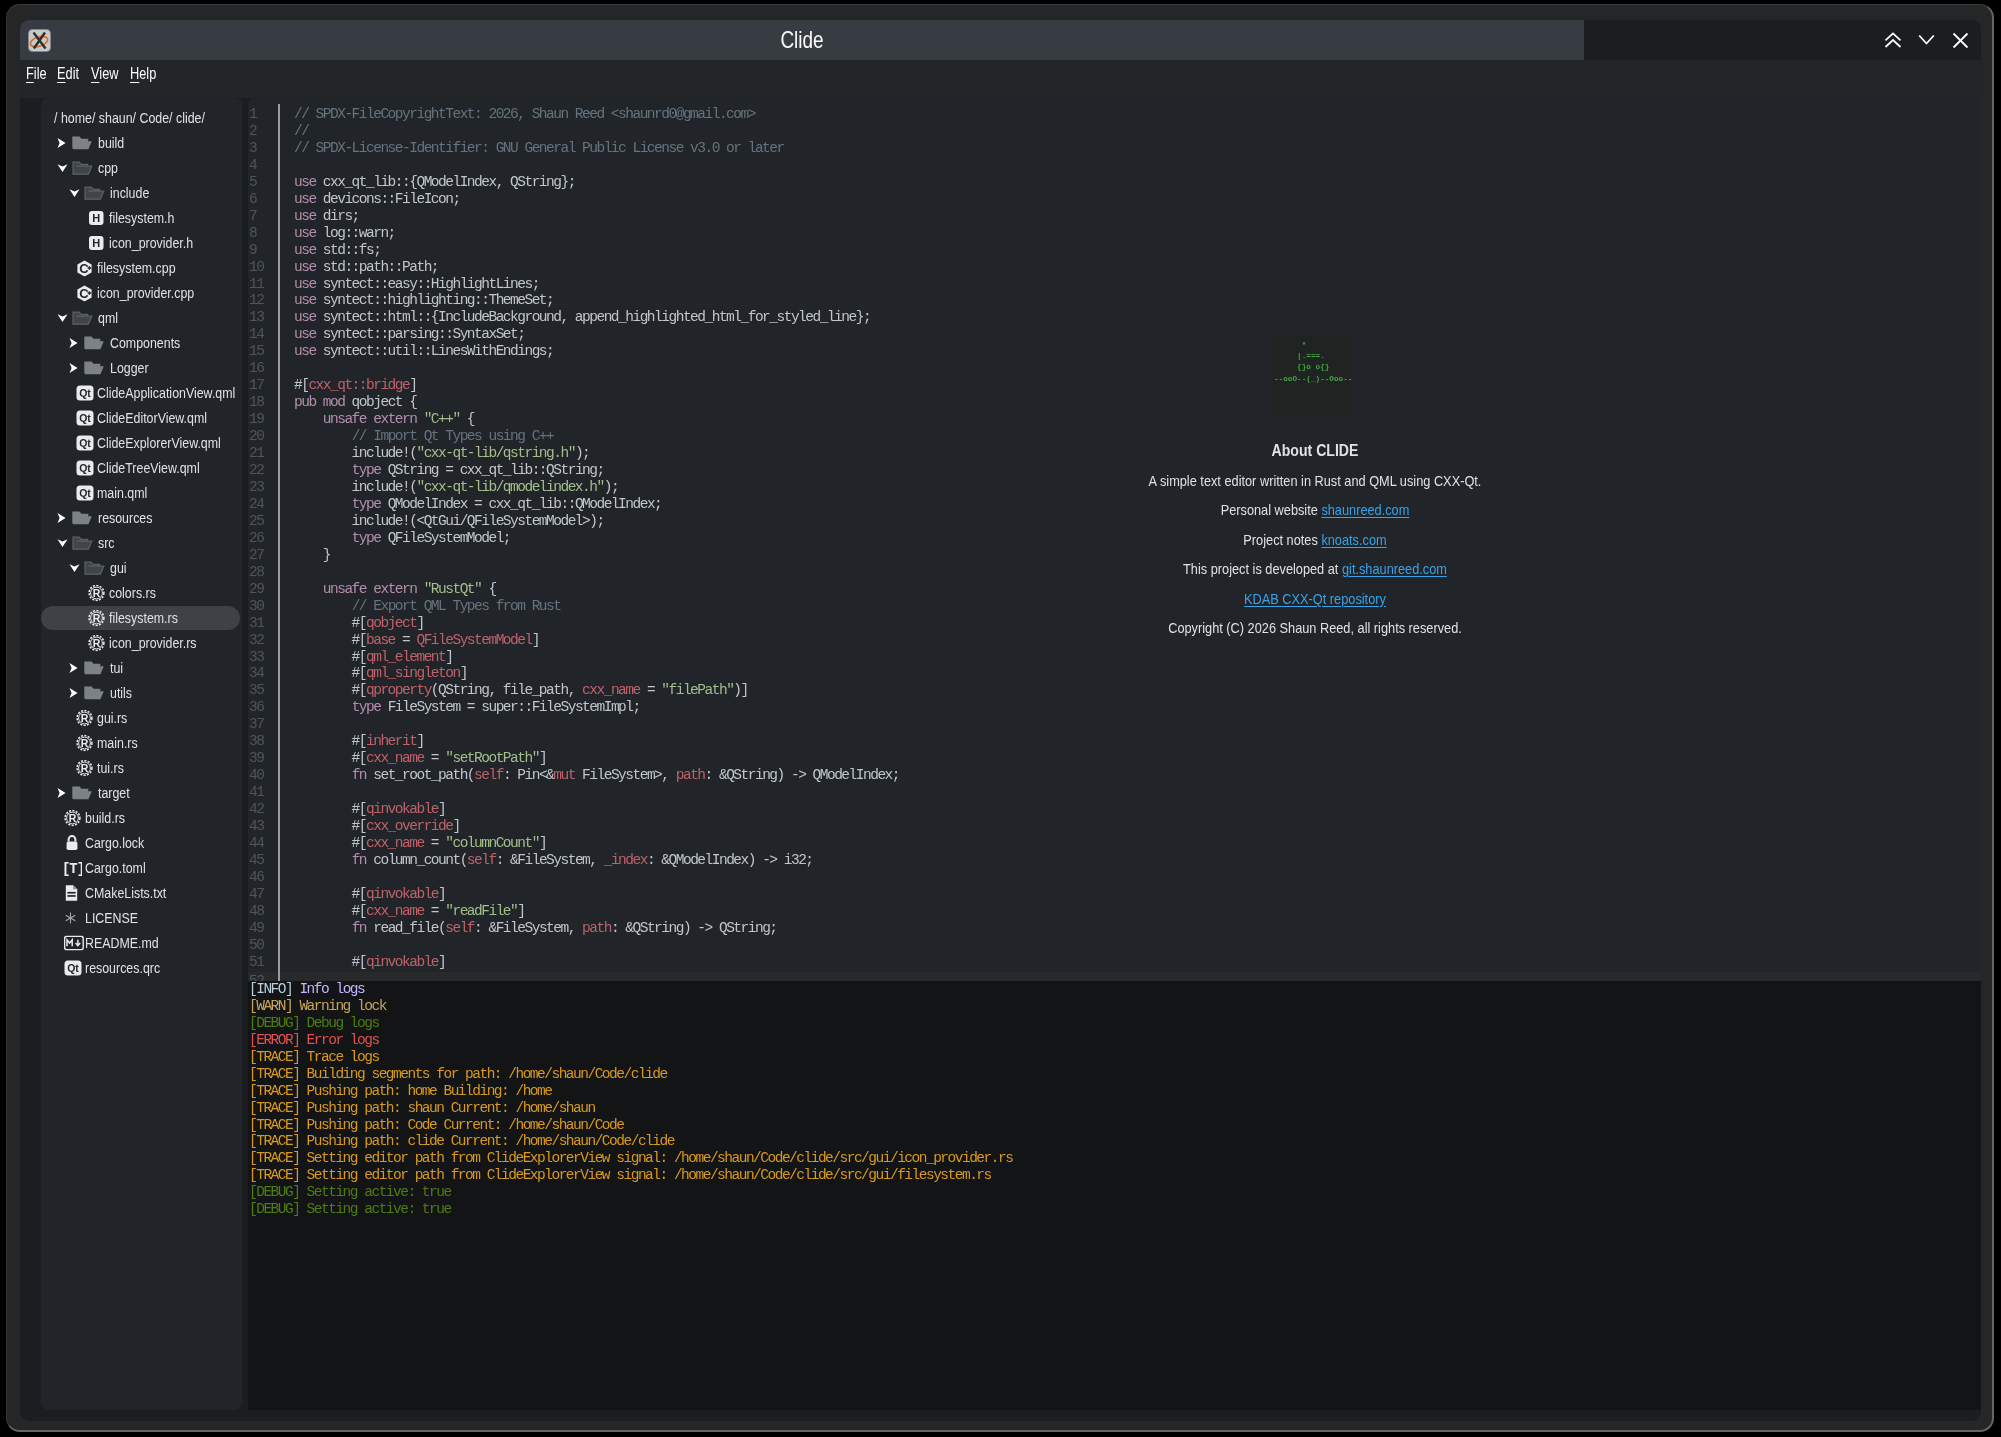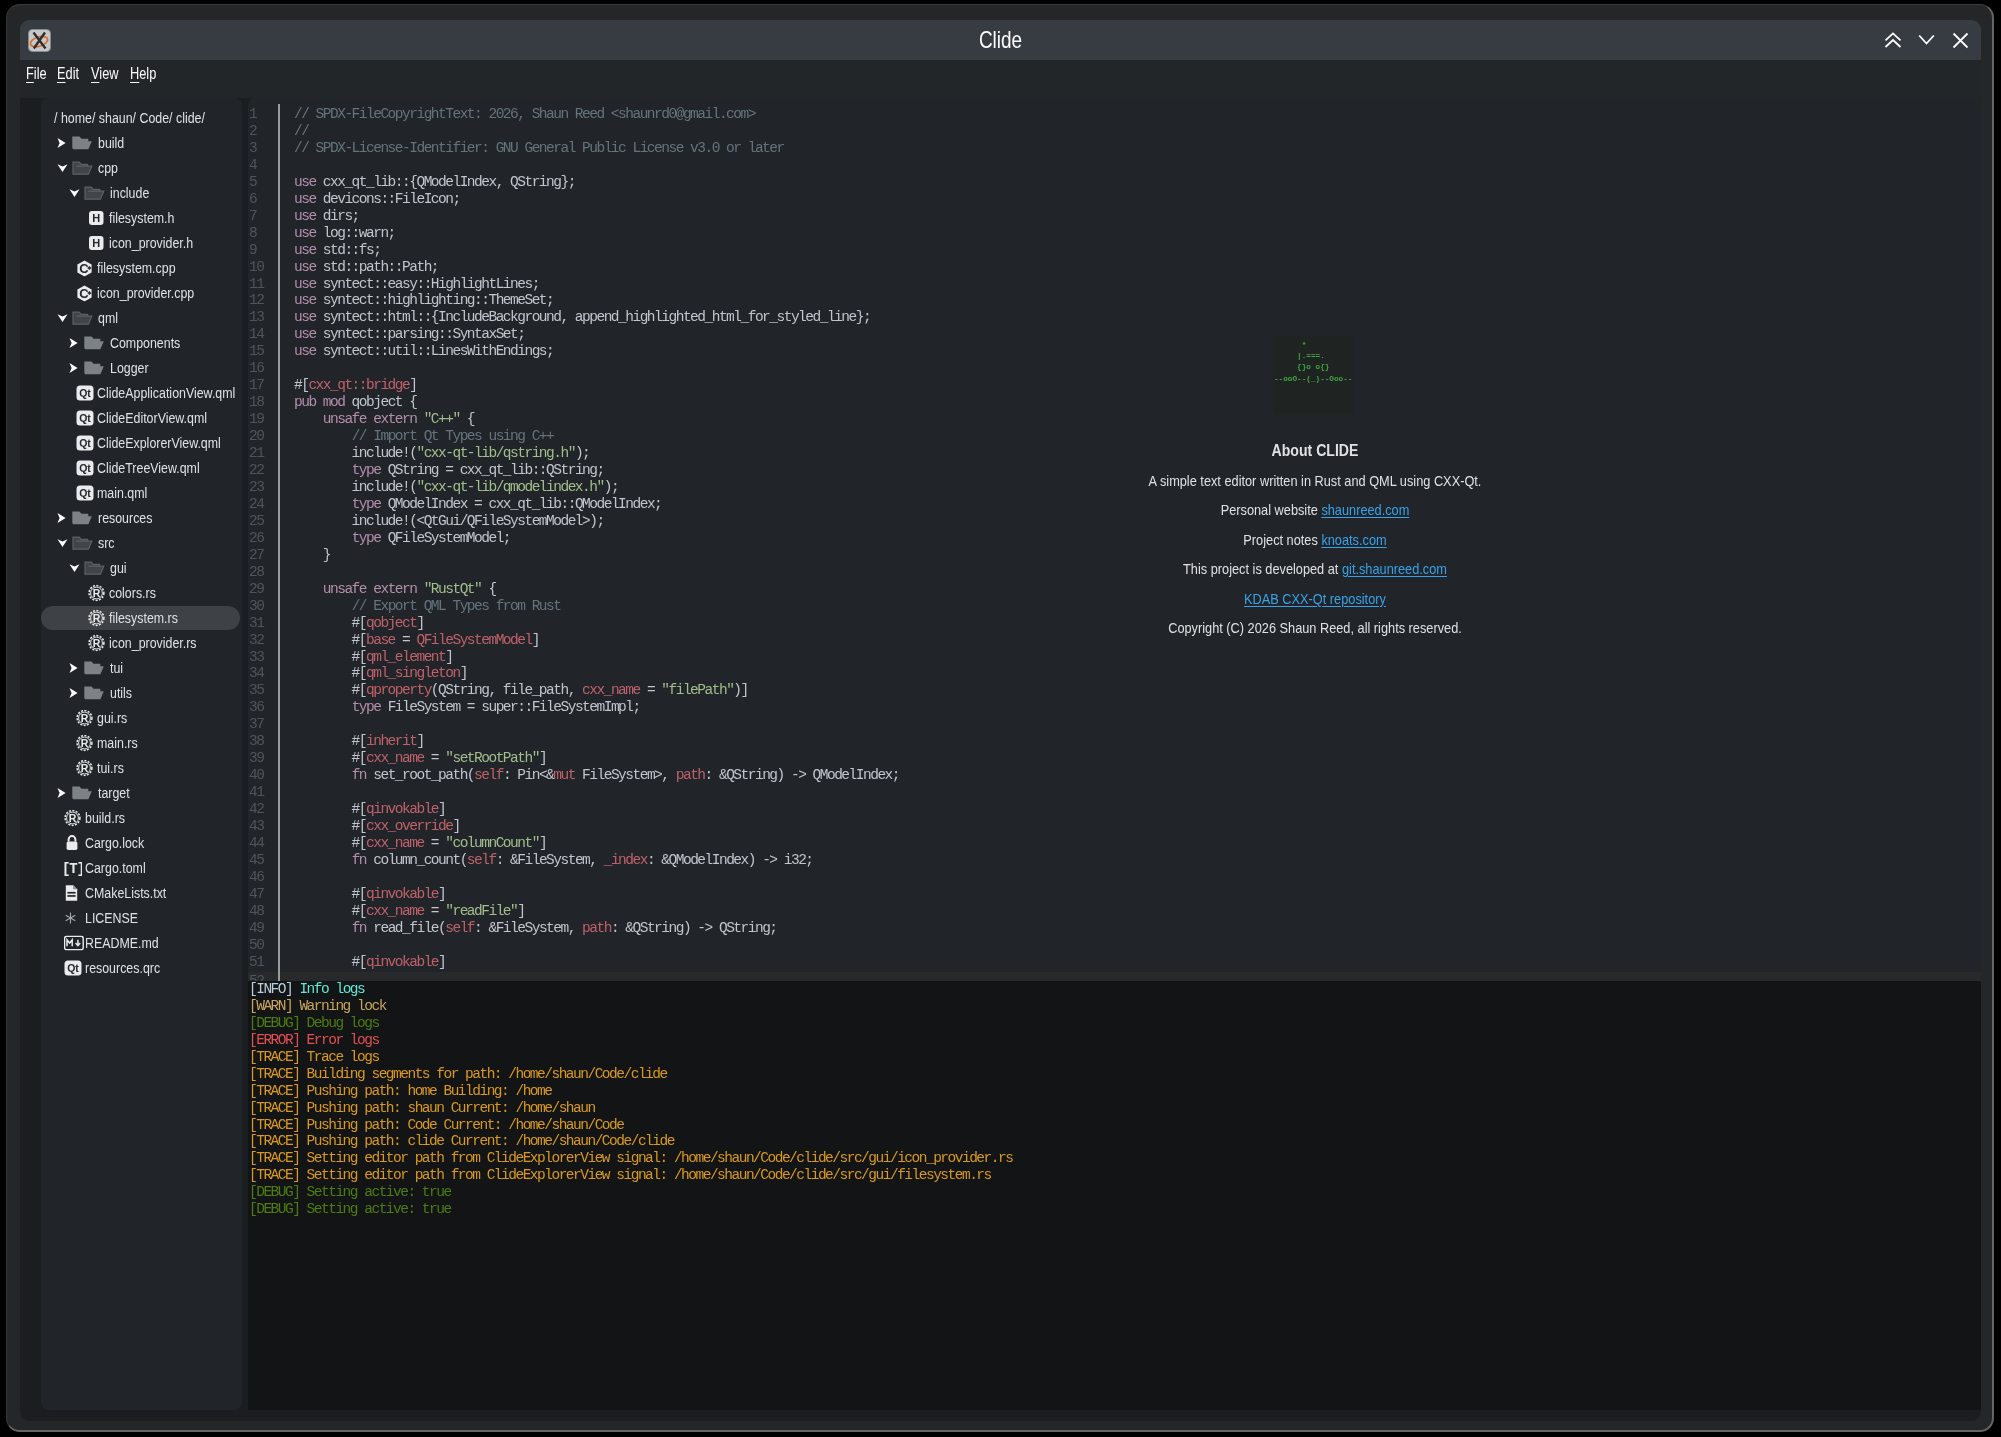--- a/index.html
+++ b/index.html
@@ -2,21 +2,21 @@
 <html><head><meta charset="utf-8"><title>Clide</title>
 <style>
 *{margin:0;padding:0;box-sizing:border-box}
 body{width:2001px;height:1437px;background:#000;position:relative;overflow:hidden;
   font-family:"Liberation Sans",sans-serif;}
 .frame{position:absolute;left:6px;top:4px;width:1988px;height:1428px;border-radius:14px;
   background:#252627;border-right:2px solid #636567;border-bottom:2px solid #636567;
   border-left:1px solid #353637;border-top:1px solid #3a3b3c;}
 .win{position:absolute;left:20px;top:20px;width:1961px;height:1401px;border-radius:9px;
   overflow:hidden;background:#1b1e21;}
-.titlebar{position:absolute;left:0;top:0;width:1961px;height:40px;background:#373c42;}
+.titlebar{position:absolute;left:0;top:0;width:1564px;height:40px;background:#373c42;}
 .title{position:absolute;left:0;right:0;top:0;height:40px;line-height:40px;text-align:center;
   color:#fbfcfc;font-size:24px;letter-spacing:0;transform:scaleX(0.79);}
 .appicon{position:absolute;left:8px;top:9px;}
 .wbtn{position:absolute;top:0;height:40px;display:flex;align-items:center;}
 .menubar{position:absolute;left:0;top:40px;width:1961px;height:38px;background:#232629;}
 .menubar span{position:absolute;top:0;height:38px;line-height:27px;color:#fbfcfc;font-size:16px;letter-spacing:0;transform:scaleX(0.8);transform-origin:left center;}
 .menubar u{text-decoration:underline;text-underline-offset:2.5px;}
 .tree{position:absolute;left:21px;top:78px;width:201px;height:1312px;background:#212529;
   border-radius:7px 7px 8px 8px;overflow:hidden;}
 .trow{position:absolute;left:0;width:201px;height:25px;}
@@ -466,21 +466,21 @@
         <span class="k">fn</span> column_count(<span class="r">self</span>: &amp;FileSystem, <span class="r">_index</span>: &amp;QModelIndex) -&gt; i32;
 
         #[<span class="r">qinvokable</span>]
         #[<span class="r">cxx_name</span> = <span class="s">"readFile"</span>]
         <span class="k">fn</span> read_file(<span class="r">self</span>: &amp;FileSystem, <span class="r">path</span>: &amp;QString) -&gt; QString;
 
         #[<span class="r">qinvokable</span>]
 </pre>
   </div>
   <div class="log">
-    <pre class="logpre"><span style="color:#b9cfdd">[INFO]</span> <span style="color:#5eead4">Info logs</span>
+    <pre class="logpre"><span style="color:#b9cfdd">[INFO]</span> <span style="color:#c4b5fd">Info logs</span>
 <span class="lw">[WARN] Warning lock</span>
 <span class="ld">[DEBUG] Debug logs</span>
 <span class="le">[ERROR] Error logs</span>
 <span class="lt">[TRACE] Trace logs</span>
 <span class="lt">[TRACE] Building segments for path: /home/shaun/Code/clide</span>
 <span class="lt">[TRACE] Pushing path: home Building: /home</span>
 <span class="lt">[TRACE] Pushing path: shaun Current: /home/shaun</span>
 <span class="lt">[TRACE] Pushing path: Code Current: /home/shaun/Code</span>
 <span class="lt">[TRACE] Pushing path: clide Current: /home/shaun/Code/clide</span>
 <span class="lt">[TRACE] Setting editor path from ClideExplorerView signal: /home/shaun/Code/clide/src/gui/icon_provider.rs</span>

